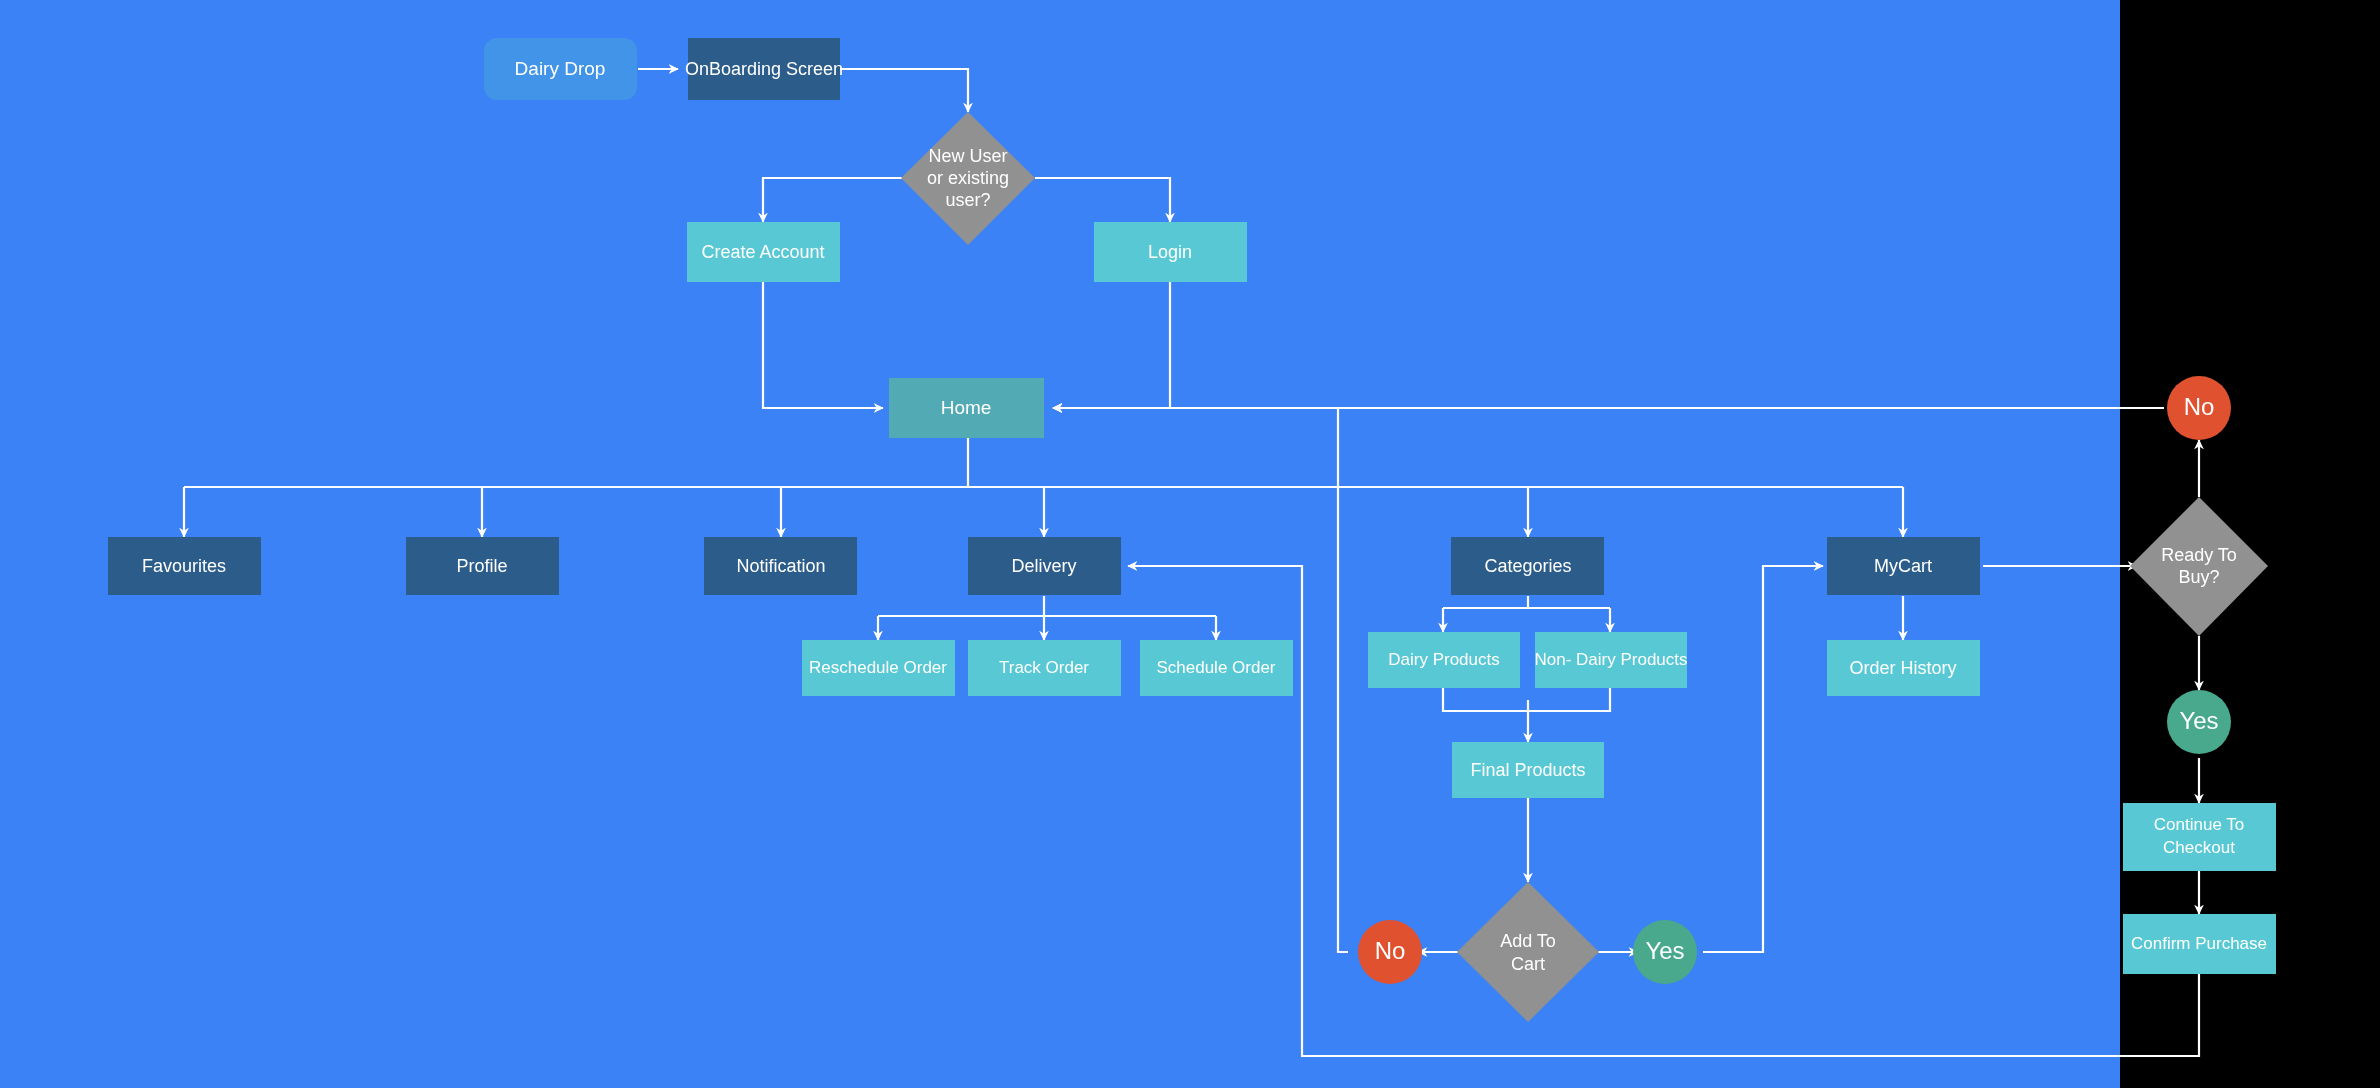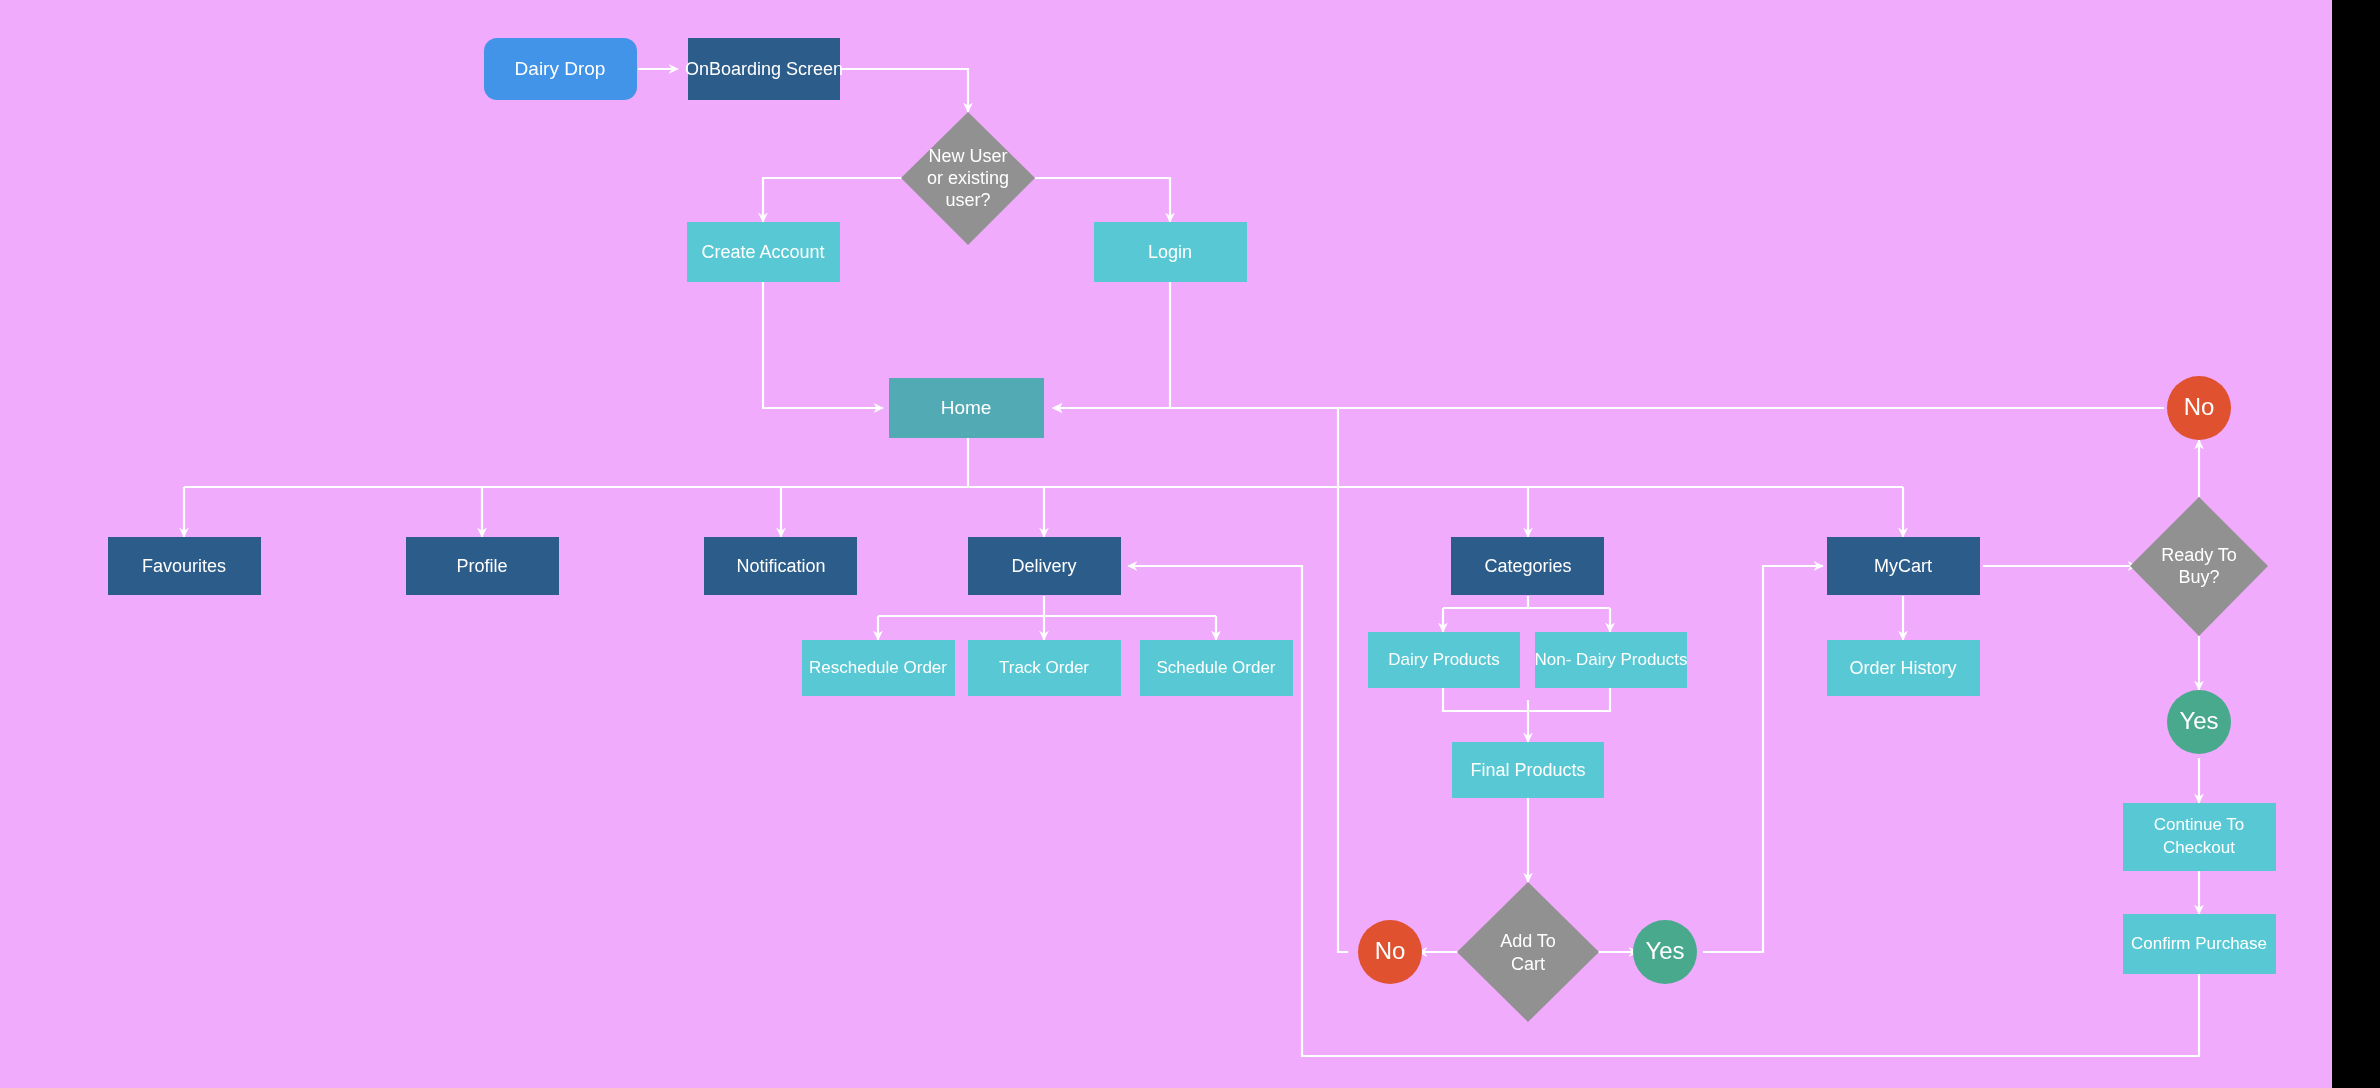--- a/index.html
+++ b/index.html
@@ -6,23 +6,23 @@
     margin: 0;
     padding: 0;
     background: #000000;
     width: 2380px;
     height: 1088px;
     overflow: hidden;
     font-family: "Liberation Sans", sans-serif;
   }
   #stage {
     position: relative;
-    width: 2332px;
+    width: 2120px;
     height: 1088px;
-    background: #f0abfc;
+    background: #3b82f6;
   }
   svg#flow {
     position: absolute;
     top: 0; left: 0;
     width: 2380px;
     height: 1088px;
     display: block;
   }
   .node-label {
     fill: #ffffff;

